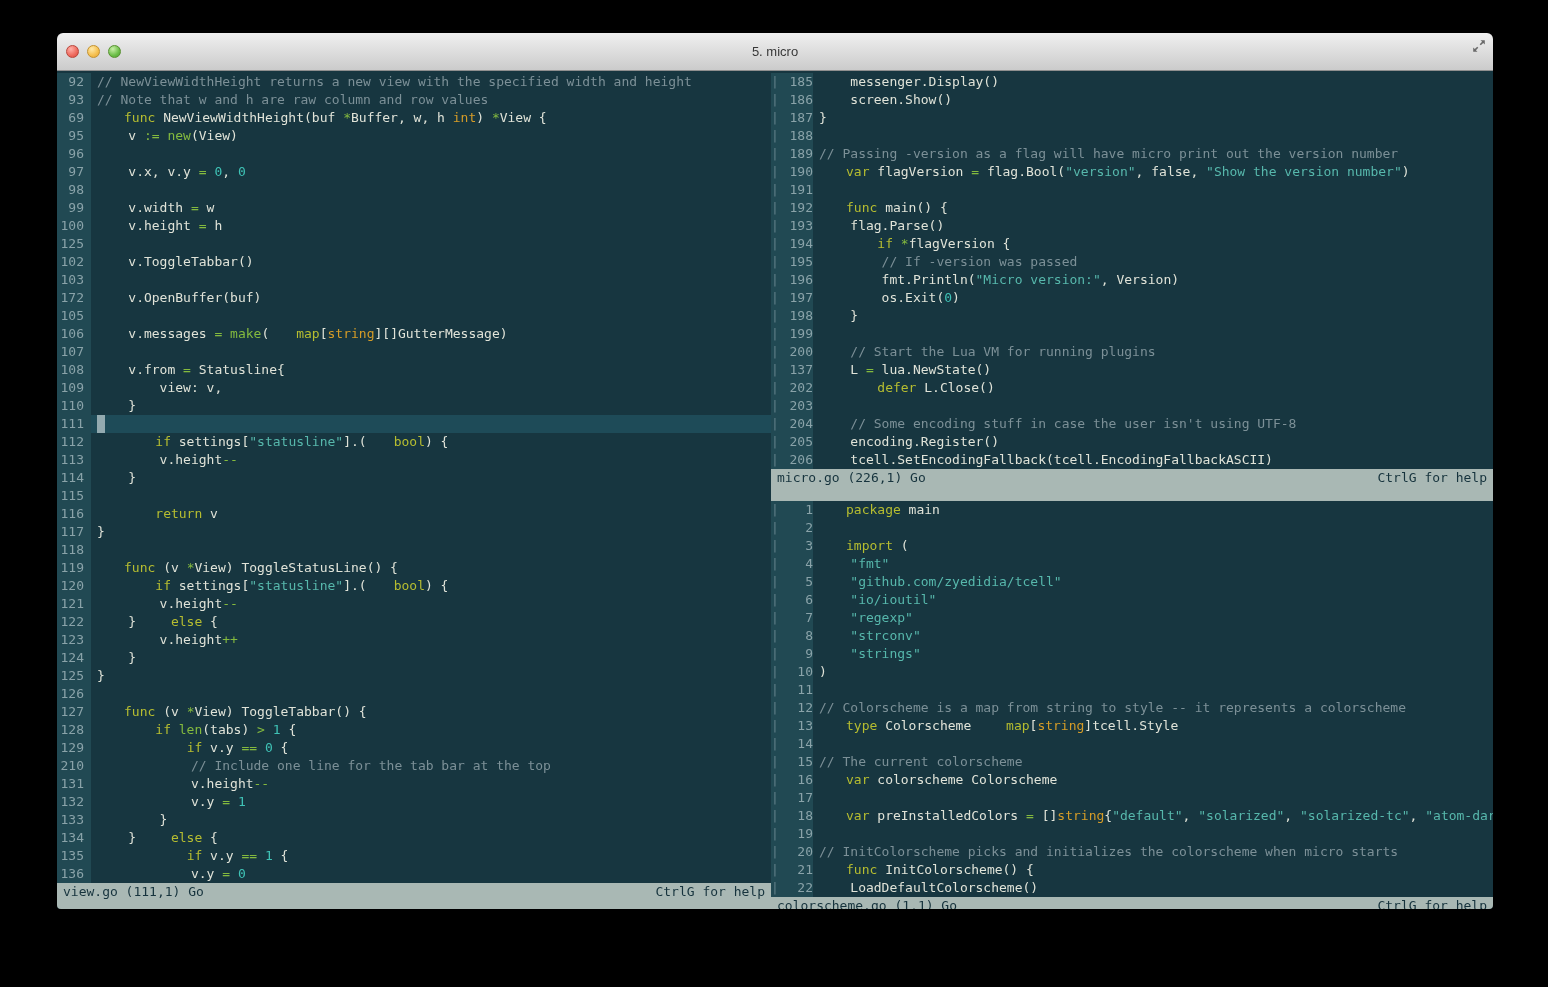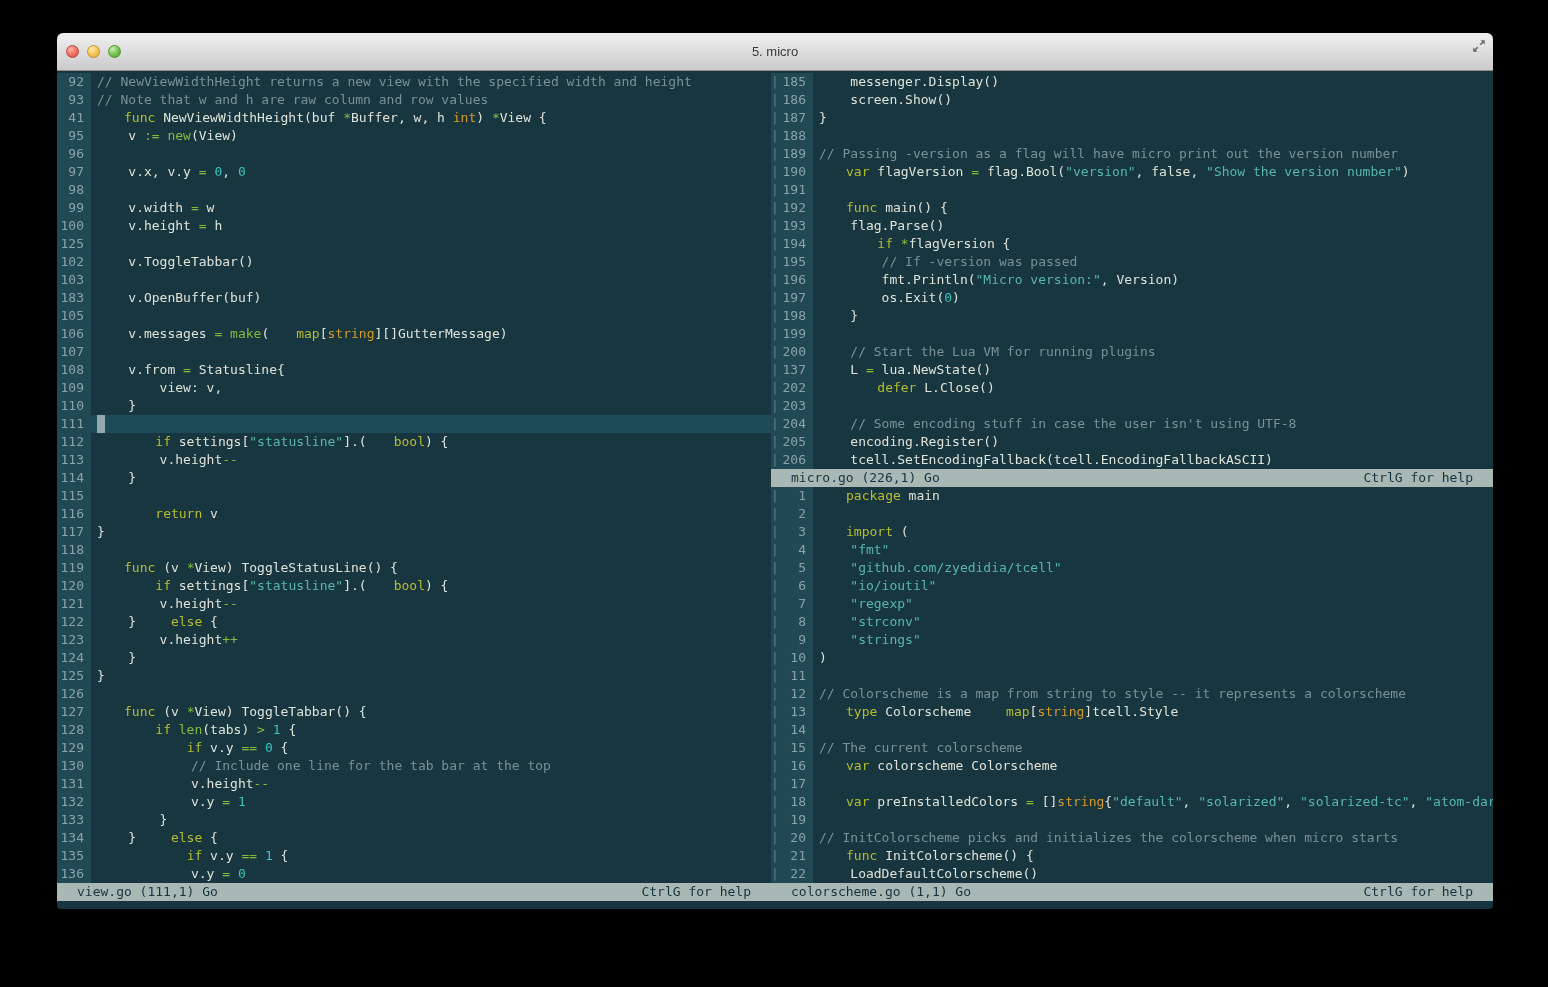--- a/index.html
+++ b/index.html
@@ -27,28 +27,28 @@
     display:flex;flex-direction:column;padding-top:2px;gap:40px;}
   .split{display:flex;flex:none;}
   .pane-left{flex:none;width:714px;display:flex;flex-direction:column;}
   .pane-right{flex:1;min-width:0;display:flex;flex-direction:column;}
   .rows{flex:none;}
   .row{height:18px;display:flex;white-space:pre;overflow:hidden;}
   .row.current{background:var(--current-line);justify-content:space-between;}
   .vbar{flex:none;width:9px;background:var(--gutter-bg);color:var(--divider);text-align:left;}
   .gutter{flex:none;background:var(--gutter-bg);color:var(--line-number);text-align:right;}
   .pane-left .gutter{width:34px;padding-right:7px;}
-  .pane-right .gutter{width:33px;padding-right:7px;}
+  .pane-right .gutter{width:33px;}
   .code{flex:1;min-width:0;padding-left:6px;overflow:hidden;}
   .cursor{display:inline-block;width:8px;height:18px;background:var(--cursor);vertical-align:top;}
   .tok-k{color:var(--keyword);margin-left:27px;} .tok-t{color:var(--type);} .tok-s{color:var(--string);}
   .tok-n{color:var(--number);} .tok-o{color:var(--operator);} .tok-b{color:var(--operator);}
   .tok-c{color:var(--comment);} .tok-d{color:var(--text-default);}
-  .statusbar{flex:none;height:18px;background:var(--status-bg);color:var(--status-text);
-    display:flex;justify-content:space-between;padding:0 20px;white-space:pre;}
+  .statusbar{flex:none;height:32px;background:var(--status-bg);color:var(--status-text);
+    display:flex;justify-content:space-between;padding:0 6px;white-space:pre;}
   .message-line{flex:1;background:var(--bg);}
 </style>
 </head>
 <body>
 
 <div class="stage">
   <div class="window">
 
     <div class="titlebar">
       <div class="lights">
@@ -67,31 +67,31 @@
       </span>
     </div>
 
     <div class="terminal">
       <div class="split">
 
         <div class="pane-left">
           <div class="rows">
               <div class="row"><span class="gutter">92</span><span class="code"><span class="tok-c">// NewViewWidthHeight returns a new view with the specified width and height</span></span></div>
               <div class="row"><span class="gutter">93</span><span class="code"><span class="tok-c">// Note that w and h are raw column and row values</span></span></div>
-              <div class="row"><span class="gutter">41</span><span class="code"><span class="tok-k">func</span><span class="tok-d"> NewViewWidthHeight(buf </span><span class="tok-o">*</span><span class="tok-d">Buffer, w, h </span><span class="tok-t">int</span><span class="tok-d">) </span><span class="tok-o">*</span><span class="tok-d">View {</span></span></div>
+              <div class="row"><span class="gutter">69</span><span class="code"><span class="tok-k">func</span><span class="tok-d"> NewViewWidthHeight(buf </span><span class="tok-o">*</span><span class="tok-d">Buffer, w, h </span><span class="tok-t">int</span><span class="tok-d">) </span><span class="tok-o">*</span><span class="tok-d">View {</span></span></div>
               <div class="row"><span class="gutter">95</span><span class="code"><span class="tok-d">    v </span><span class="tok-o">:=</span><span class="tok-d"> </span><span class="tok-b">new</span><span class="tok-d">(View)</span></span></div>
               <div class="row"><span class="gutter">96</span><span class="code"></span></div>
               <div class="row"><span class="gutter">97</span><span class="code"><span class="tok-d">    v.x, v.y </span><span class="tok-o">=</span><span class="tok-d"> </span><span class="tok-n">0</span><span class="tok-d">, </span><span class="tok-n">0</span></span></div>
               <div class="row"><span class="gutter">98</span><span class="code"></span></div>
               <div class="row"><span class="gutter">99</span><span class="code"><span class="tok-d">    v.width </span><span class="tok-o">=</span><span class="tok-d"> w</span></span></div>
               <div class="row"><span class="gutter">100</span><span class="code"><span class="tok-d">    v.height </span><span class="tok-o">=</span><span class="tok-d"> h</span></span></div>
               <div class="row"><span class="gutter">125</span><span class="code"></span></div>
               <div class="row"><span class="gutter">102</span><span class="code"><span class="tok-d">    v.ToggleTabbar()</span></span></div>
               <div class="row"><span class="gutter">103</span><span class="code"></span></div>
-              <div class="row"><span class="gutter">183</span><span class="code"><span class="tok-d">    v.OpenBuffer(buf)</span></span></div>
+              <div class="row"><span class="gutter">172</span><span class="code"><span class="tok-d">    v.OpenBuffer(buf)</span></span></div>
               <div class="row"><span class="gutter">105</span><span class="code"></span></div>
               <div class="row"><span class="gutter">106</span><span class="code"><span class="tok-d">    v.messages </span><span class="tok-o">=</span><span class="tok-d"> </span><span class="tok-b">make</span><span class="tok-d">(</span><span class="tok-k">map</span><span class="tok-d">[</span><span class="tok-t">string</span><span class="tok-d">][]GutterMessage)</span></span></div>
               <div class="row"><span class="gutter">107</span><span class="code"></span></div>
               <div class="row"><span class="gutter">108</span><span class="code"><span class="tok-d">    v.from </span><span class="tok-o">=</span><span class="tok-d"> Statusline{</span></span></div>
               <div class="row"><span class="gutter">109</span><span class="code"><span class="tok-d">        view: v,</span></span></div>
               <div class="row"><span class="gutter">110</span><span class="code"><span class="tok-d">    }</span></span></div>
               <div class="row current"><span class="gutter">111</span><span class="code"><span class="cursor"></span></span></div>
               <div class="row"><span class="gutter">112</span><span class="code"><span class="tok-d">    </span><span class="tok-k">if</span><span class="tok-d"> settings[</span><span class="tok-s">"statusline"</span><span class="tok-d">].(</span><span class="tok-k">bool</span><span class="tok-d">) {</span></span></div>
               <div class="row"><span class="gutter">113</span><span class="code"><span class="tok-d">        v.height</span><span class="tok-o">--</span></span></div>
               <div class="row"><span class="gutter">114</span><span class="code"><span class="tok-d">    }</span></span></div>
@@ -103,21 +103,21 @@
               <div class="row"><span class="gutter">120</span><span class="code"><span class="tok-d">    </span><span class="tok-k">if</span><span class="tok-d"> settings[</span><span class="tok-s">"statusline"</span><span class="tok-d">].(</span><span class="tok-k">bool</span><span class="tok-d">) {</span></span></div>
               <div class="row"><span class="gutter">121</span><span class="code"><span class="tok-d">        v.height</span><span class="tok-o">--</span></span></div>
               <div class="row"><span class="gutter">122</span><span class="code"><span class="tok-d">    } </span><span class="tok-k">else</span><span class="tok-d"> {</span></span></div>
               <div class="row"><span class="gutter">123</span><span class="code"><span class="tok-d">        v.height</span><span class="tok-o">++</span></span></div>
               <div class="row"><span class="gutter">124</span><span class="code"><span class="tok-d">    }</span></span></div>
               <div class="row"><span class="gutter">125</span><span class="code"><span class="tok-d">}</span></span></div>
               <div class="row"><span class="gutter">126</span><span class="code"></span></div>
               <div class="row"><span class="gutter">127</span><span class="code"><span class="tok-k">func</span><span class="tok-d"> (v </span><span class="tok-o">*</span><span class="tok-d">View) ToggleTabbar() {</span></span></div>
               <div class="row"><span class="gutter">128</span><span class="code"><span class="tok-d">    </span><span class="tok-k">if</span><span class="tok-d"> </span><span class="tok-b">len</span><span class="tok-d">(tabs) </span><span class="tok-o">&gt;</span><span class="tok-d"> </span><span class="tok-n">1</span><span class="tok-d"> {</span></span></div>
               <div class="row"><span class="gutter">129</span><span class="code"><span class="tok-d">        </span><span class="tok-k">if</span><span class="tok-d"> v.y </span><span class="tok-o">==</span><span class="tok-d"> </span><span class="tok-n">0</span><span class="tok-d"> {</span></span></div>
-              <div class="row"><span class="gutter">130</span><span class="code"><span class="tok-c">            // Include one line for the tab bar at the top</span></span></div>
+              <div class="row"><span class="gutter">210</span><span class="code"><span class="tok-c">            // Include one line for the tab bar at the top</span></span></div>
               <div class="row"><span class="gutter">131</span><span class="code"><span class="tok-d">            v.height</span><span class="tok-o">--</span></span></div>
               <div class="row"><span class="gutter">132</span><span class="code"><span class="tok-d">            v.y </span><span class="tok-o">=</span><span class="tok-d"> </span><span class="tok-n">1</span></span></div>
               <div class="row"><span class="gutter">133</span><span class="code"><span class="tok-d">        }</span></span></div>
               <div class="row"><span class="gutter">134</span><span class="code"><span class="tok-d">    } </span><span class="tok-k">else</span><span class="tok-d"> {</span></span></div>
               <div class="row"><span class="gutter">135</span><span class="code"><span class="tok-d">        </span><span class="tok-k">if</span><span class="tok-d"> v.y </span><span class="tok-o">==</span><span class="tok-d"> </span><span class="tok-n">1</span><span class="tok-d"> {</span></span></div>
               <div class="row"><span class="gutter">136</span><span class="code"><span class="tok-d">            v.y </span><span class="tok-o">=</span><span class="tok-d"> </span><span class="tok-n">0</span></span></div>
             </div>
           <div class="statusbar">
             <span>view.go (111,1) Go</span>
             <span>CtrlG for help</span>

